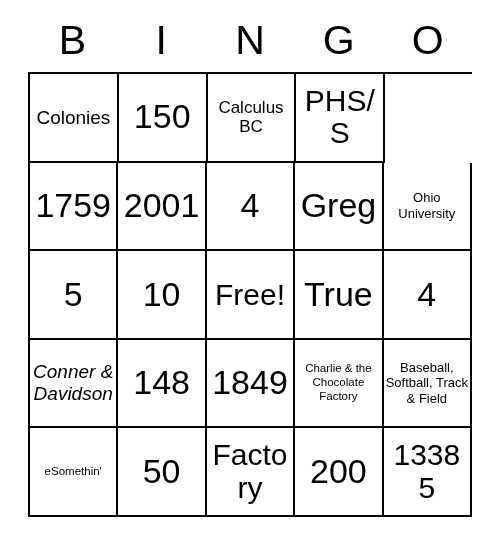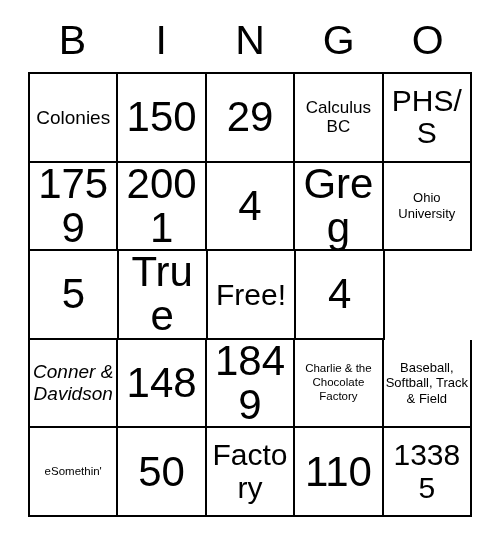--- a/index.html
+++ b/index.html
@@ -59,21 +59,21 @@
     overflow: hidden;
   }
   .cell-text {
     display: block;
     width: 100%;
     line-height: 1.14;
     word-wrap: break-word;
   }
 
   
-  .fs-xxl { font-size: 42px; line-height: 1.05; }
+  .fs-xxl { font-size: 34px; line-height: 1.05; }
   .fs-xl  { font-size: 30px; line-height: 1.05; }
   .fs-l   { font-size: 30px; line-height: 1.08; }
   .fs-m   { font-size: 19px; line-height: 1.12; }
   .fs-s   { font-size: 17px; line-height: 1.15; }
   .fs-xs  { font-size: 19px; line-height: 1.18; font-style: italic; }
   .fs-xxs { font-size: 13px; line-height: 1.2; }
   .fs-tiny{ font-size: 11.5px; line-height: 1.2; }
 </style>
 </head>
 <body>
@@ -89,23 +89,20 @@
   </div>
 
   <div class="grid">
 
     <div class="grid-row">
       <div class="cell">
           <span class="cell-text fs-m">Colonies</span>
         </div>
       <div class="cell">
           <span class="cell-text fs-xxl">150</span>
-        </div>
-      <div class="cell">
-          <span class="cell-text fs-xxl">29</span>
         </div>
       <div class="cell">
           <span class="cell-text fs-s">Calculus BC</span>
         </div>
       <div class="cell">
           <span class="cell-text fs-l">PHS/S</span>
         </div>
     </div>
 
     <div class="grid-row">
@@ -124,24 +121,27 @@
       <div class="cell">
           <span class="cell-text fs-xxs">Ohio University</span>
         </div>
     </div>
 
     <div class="grid-row">
       <div class="cell">
           <span class="cell-text fs-xxl">5</span>
         </div>
       <div class="cell">
-          <span class="cell-text fs-xxl">True</span>
+          <span class="cell-text fs-xxl">10</span>
         </div>
       <div class="cell">
           <span class="cell-text fs-xl">Free!</span>
+        </div>
+      <div class="cell">
+          <span class="cell-text fs-xxl">True</span>
         </div>
       <div class="cell">
           <span class="cell-text fs-xxl">4</span>
         </div>
     </div>
 
     <div class="grid-row">
       <div class="cell">
           <span class="cell-text fs-xs">Conner &amp; Davidson</span>
         </div>
@@ -163,21 +163,21 @@
       <div class="cell">
           <span class="cell-text fs-tiny">eSomethin'</span>
         </div>
       <div class="cell">
           <span class="cell-text fs-xxl">50</span>
         </div>
       <div class="cell">
           <span class="cell-text fs-l">Factory</span>
         </div>
       <div class="cell">
-          <span class="cell-text fs-xxl">110</span>
+          <span class="cell-text fs-xxl">200</span>
         </div>
       <div class="cell">
           <span class="cell-text fs-l">13385</span>
         </div>
     </div>
 
   </div>
 </div>
 
 </body></html>

